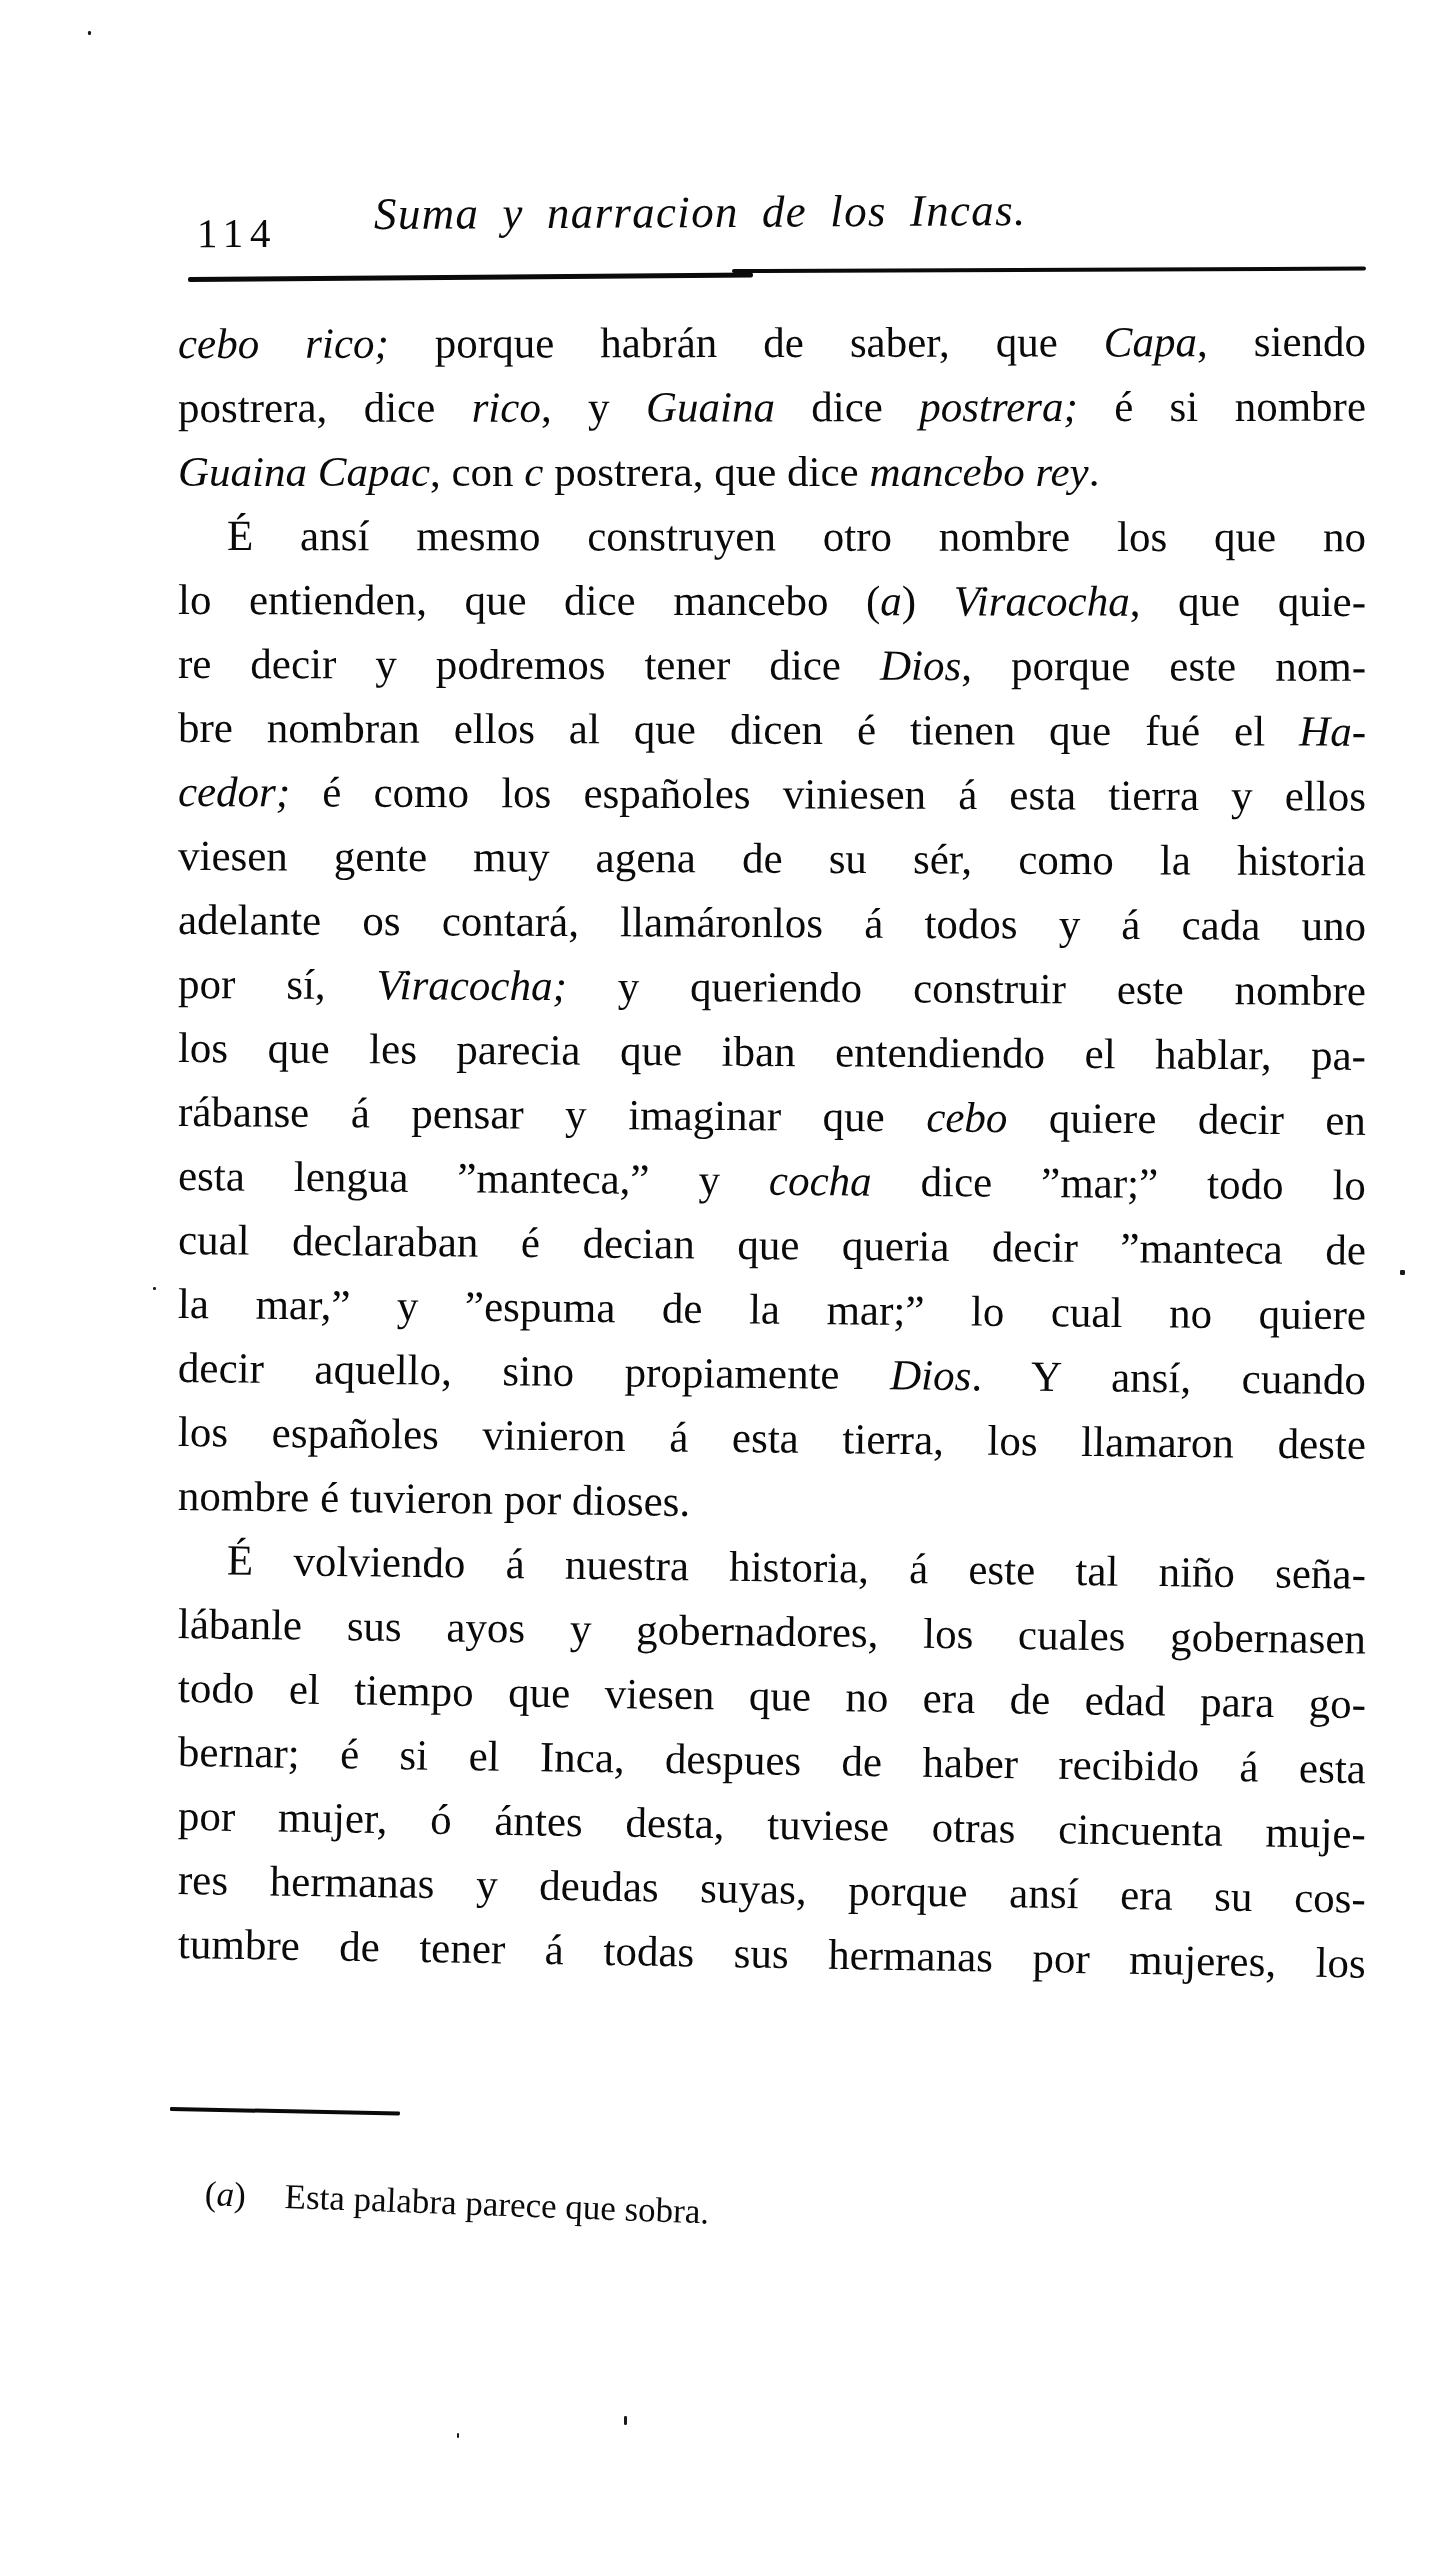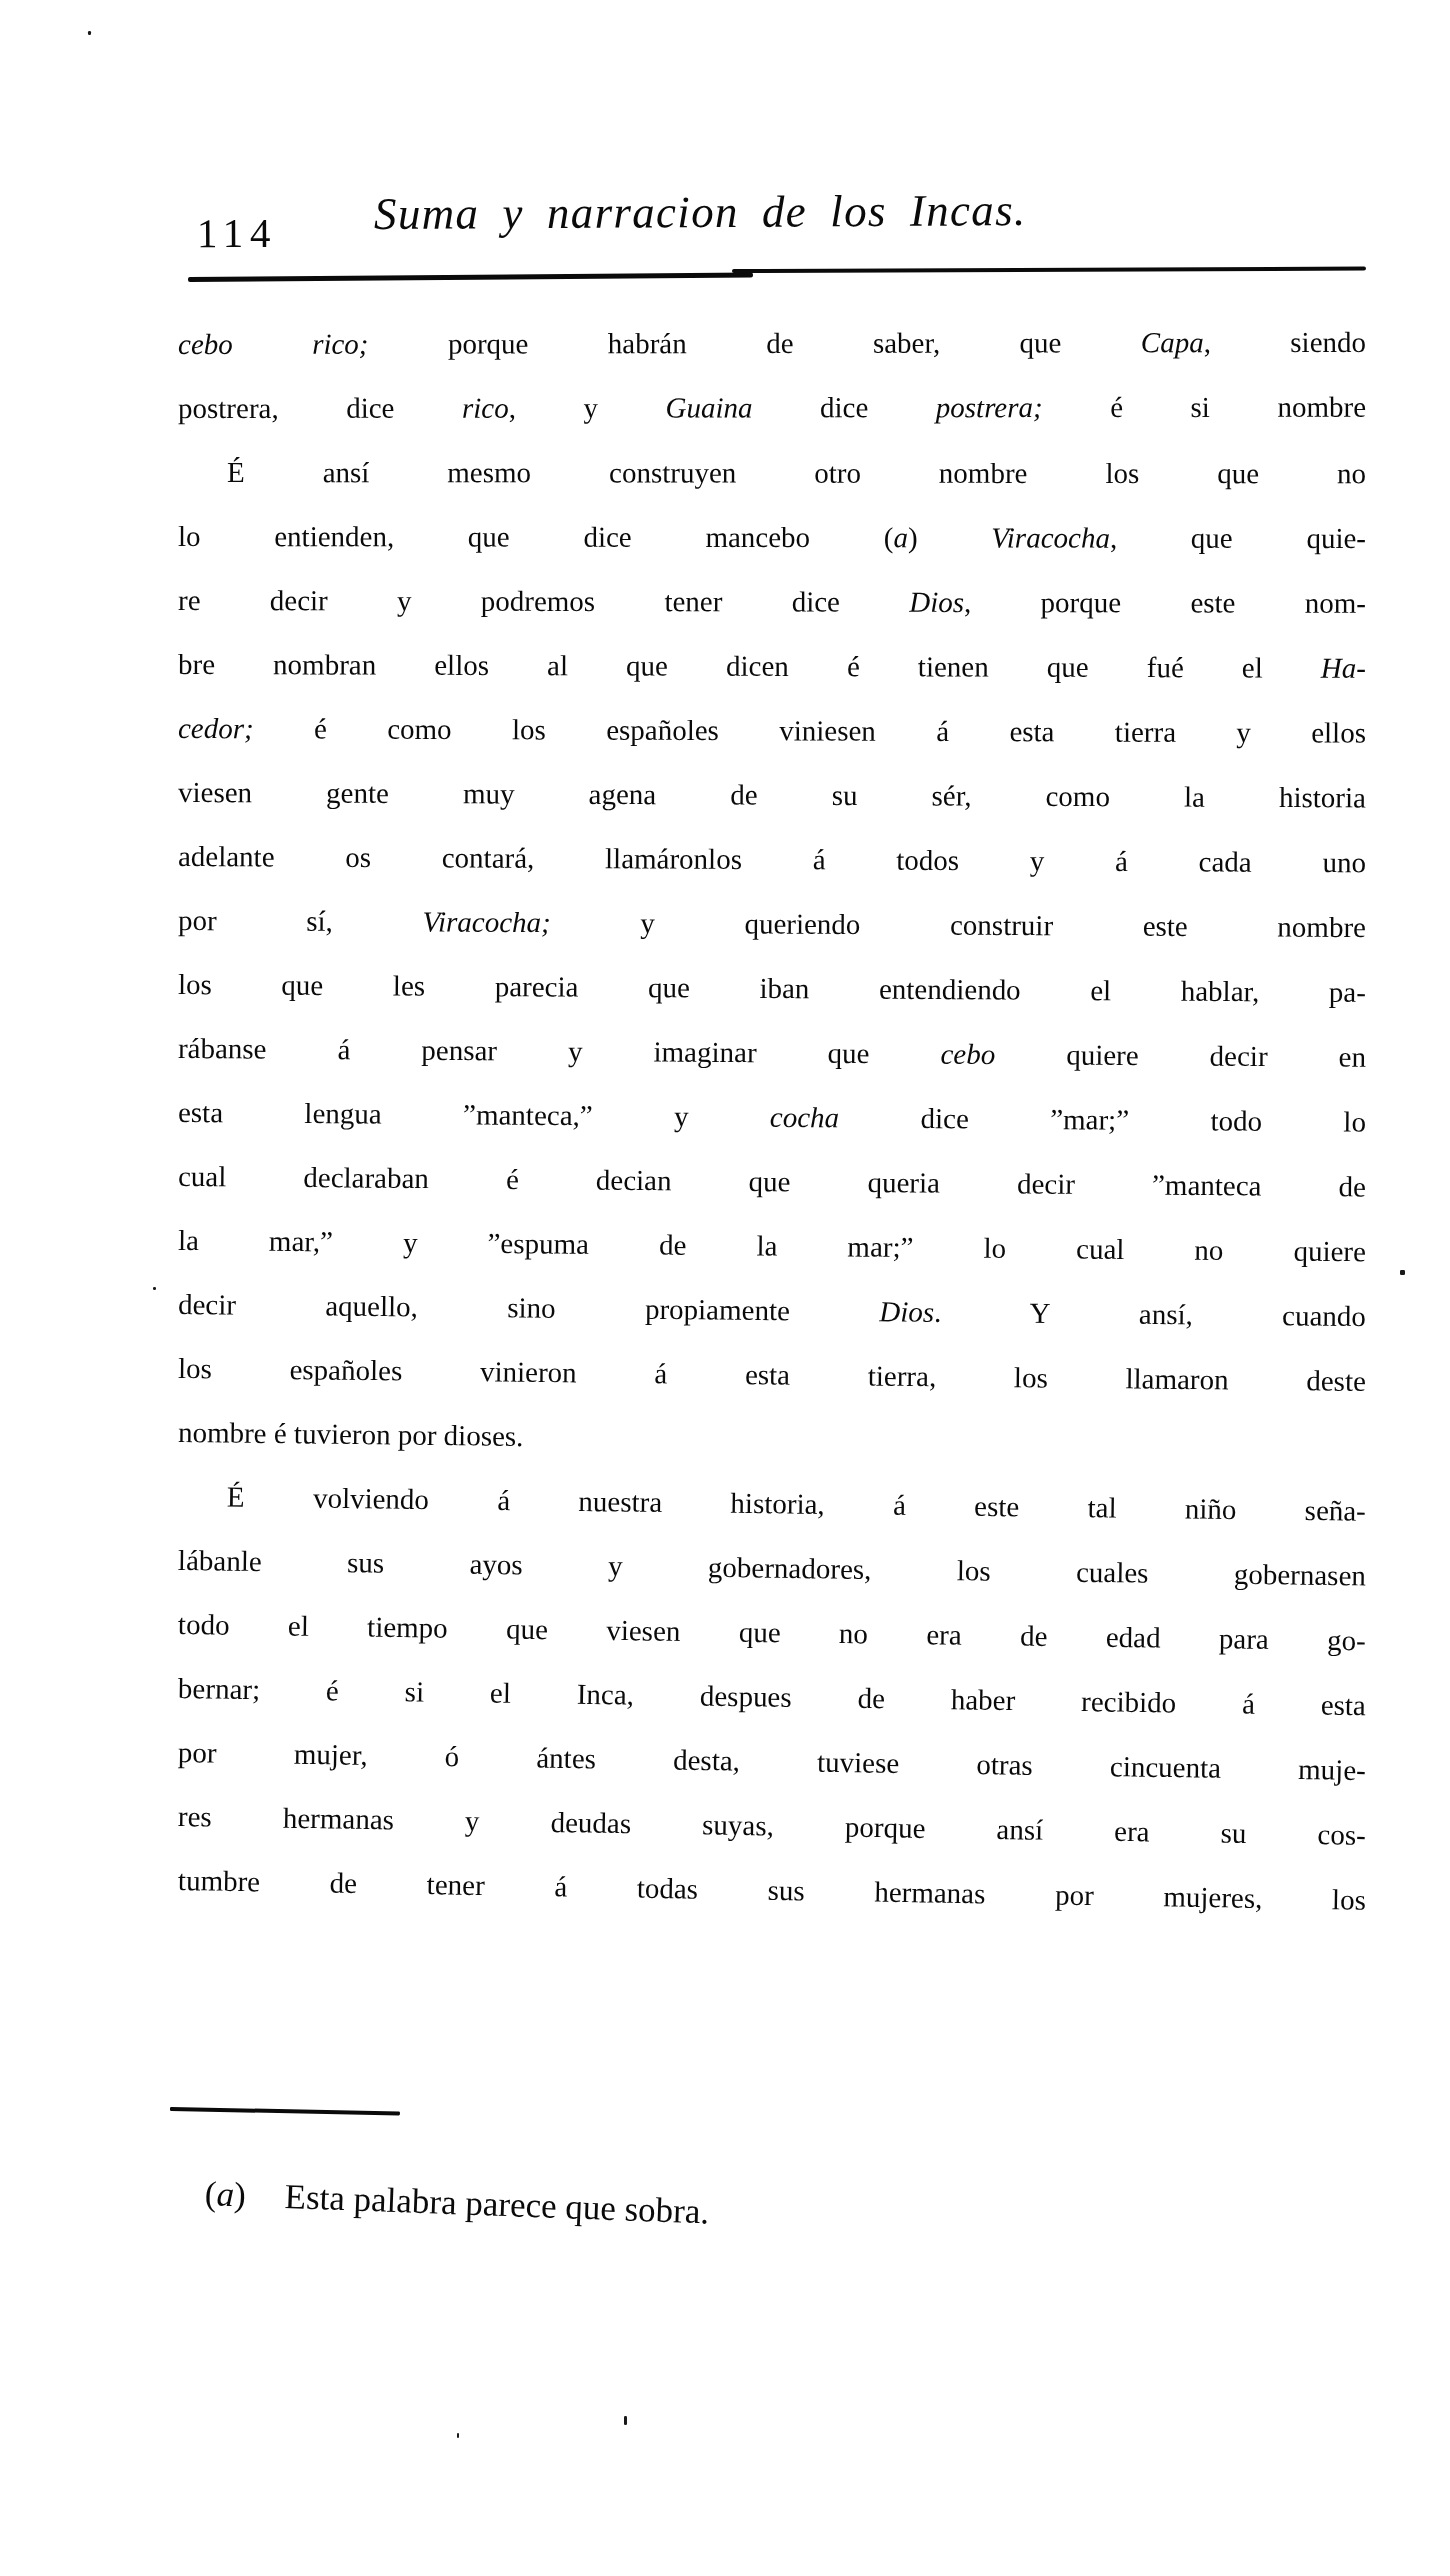--- a/index.html
+++ b/index.html
@@ -54,21 +54,21 @@
     width: 634px; height: 4px;
     transform: rotate(-0.22deg);
     border-radius: 2px;
   }
   
   .body {
     position: absolute;
     left: 178px;
     top: 312px;
     width: 1188px;
-    font-size: 29px;
+    font-size: 43px;
     line-height: 64px;
   }
   .line {
     text-align: justify;
     text-align-last: justify;
     transform-origin: left center;
     height: 64px;
     white-space: normal;
   }
   .line.nj {
@@ -112,20 +112,21 @@
   <div class="hdr-num">114</div>
 
   <div class="hdr-title">Suma y narracion de los Incas.</div>
 
   <div class="rule rule-a"></div>
   <div class="rule rule-b"></div>
 
   <div class="body">
       <div class="line" style="transform: rotate(-0.1deg);"><span class="it">cebo rico;</span><span class="ro"> porque habrán de saber, que </span><span class="it">Capa</span><span class="ro">, siendo</span></div>
       <div class="line" style="transform: rotate(-0.06deg);"><span class="ro">postrera, dice </span><span class="it">rico</span><span class="ro">, y </span><span class="it">Guaina</span><span class="ro"> dice </span><span class="it">postrera;</span><span class="ro"> é si nombre</span></div>
+      <div class="line nj" style="transform: rotate(0.021deg);"><span class="it">Guaina Capac</span><span class="ro">, con </span><span class="it">c</span><span class="ro"> postrera, que dice </span><span class="it">mancebo rey</span><span class="ro">.</span></div>
       <div class="line" style="padding-left: 49px; transform: rotate(0.062deg);"><span class="ro">É ansí mesmo construyen otro nombre los que no</span></div>
       <div class="line" style="transform: rotate(0.102deg);"><span class="ro">lo entienden, que dice mancebo (</span><span class="it">a</span><span class="ro">) </span><span class="it">Viracocha</span><span class="ro">, que quie-</span></div>
       <div class="line" style="transform: rotate(0.142deg);"><span class="ro">re decir y podremos tener dice </span><span class="it">Dios</span><span class="ro">, porque este nom-</span></div>
       <div class="line" style="transform: rotate(0.183deg);"><span class="ro">bre nombran ellos al que dicen é tienen que fué el </span><span class="it">Ha-</span></div>
       <div class="line" style="transform: rotate(0.223deg);"><span class="it">cedor;</span><span class="ro"> é como los españoles viniesen á esta tierra y ellos</span></div>
       <div class="line" style="transform: rotate(0.263deg);"><span class="ro">viesen gente muy agena de su sér, como la historia</span></div>
       <div class="line" style="transform: rotate(0.304deg);"><span class="ro">adelante os contará, llamáronlos á todos y á cada uno</span></div>
       <div class="line" style="transform: rotate(0.344deg);"><span class="ro">por sí, </span><span class="it">Viracocha;</span><span class="ro"> y queriendo construir este nombre</span></div>
       <div class="line" style="transform: rotate(0.385deg);"><span class="ro">los que les parecia que iban entendiendo el hablar, pa-</span></div>
       <div class="line" style="transform: rotate(0.425deg);"><span class="ro">rábanse á pensar y imaginar que </span><span class="it">cebo</span><span class="ro"> quiere decir en</span></div>

